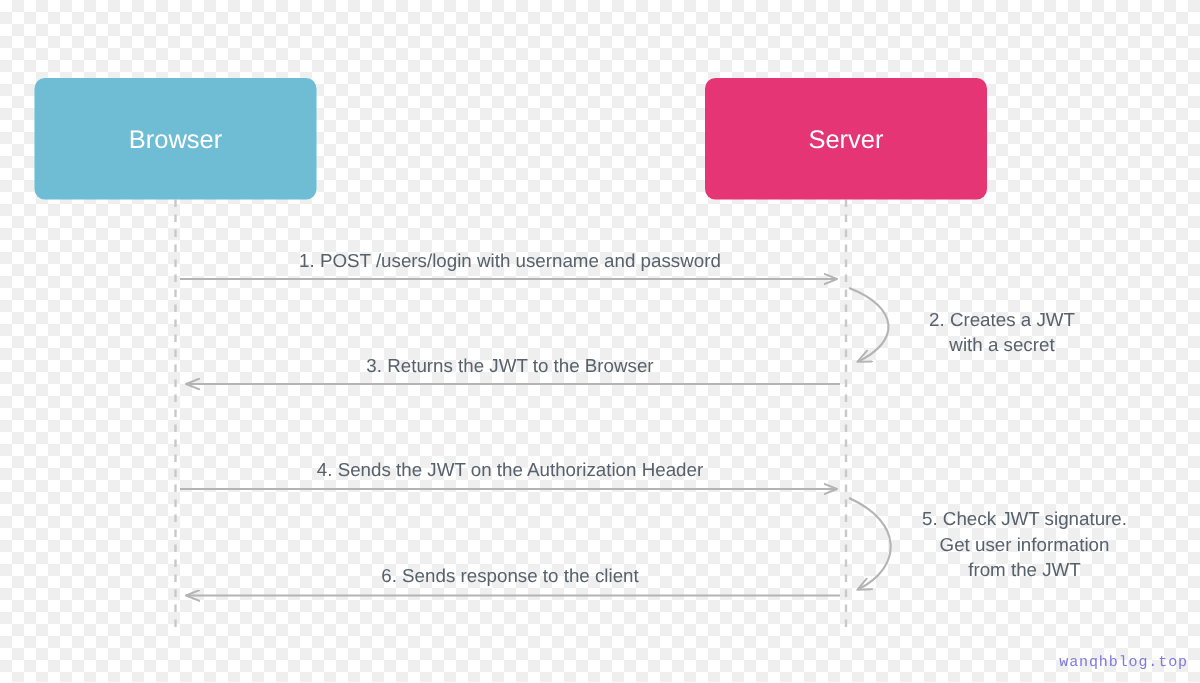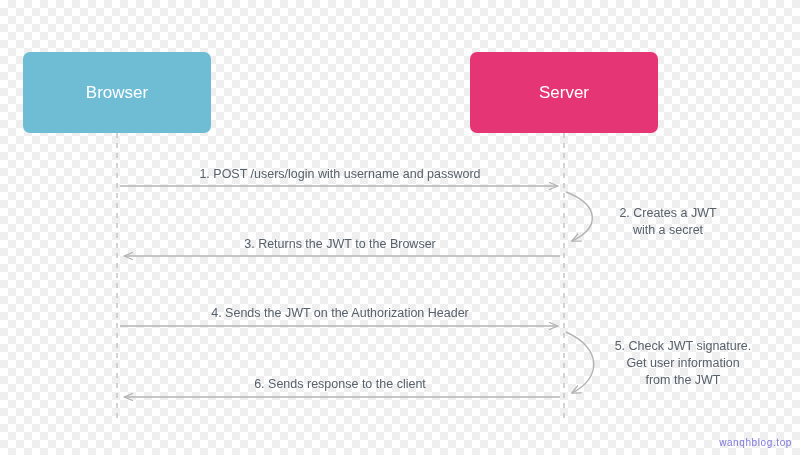--- a/index.html
+++ b/index.html
@@ -63,21 +63,21 @@
   }
   .self-arc {
     stroke: #b4b4b4;
     stroke-width: 1.4;
     fill: none;
   }
   .watermark {
     position: absolute;
     right: 8px;
     bottom: 7px;
-    font-family: Liberation Sans, sans-serif;
+    font-family: Liberation Mono, monospace;
     font-size: 10px;
     letter-spacing: 0.6px;
     color: #6c63d8;
     opacity: 0.85;
     white-space: nowrap;
     text-align: right;
   }
 </style>
 </head>
 <body>

